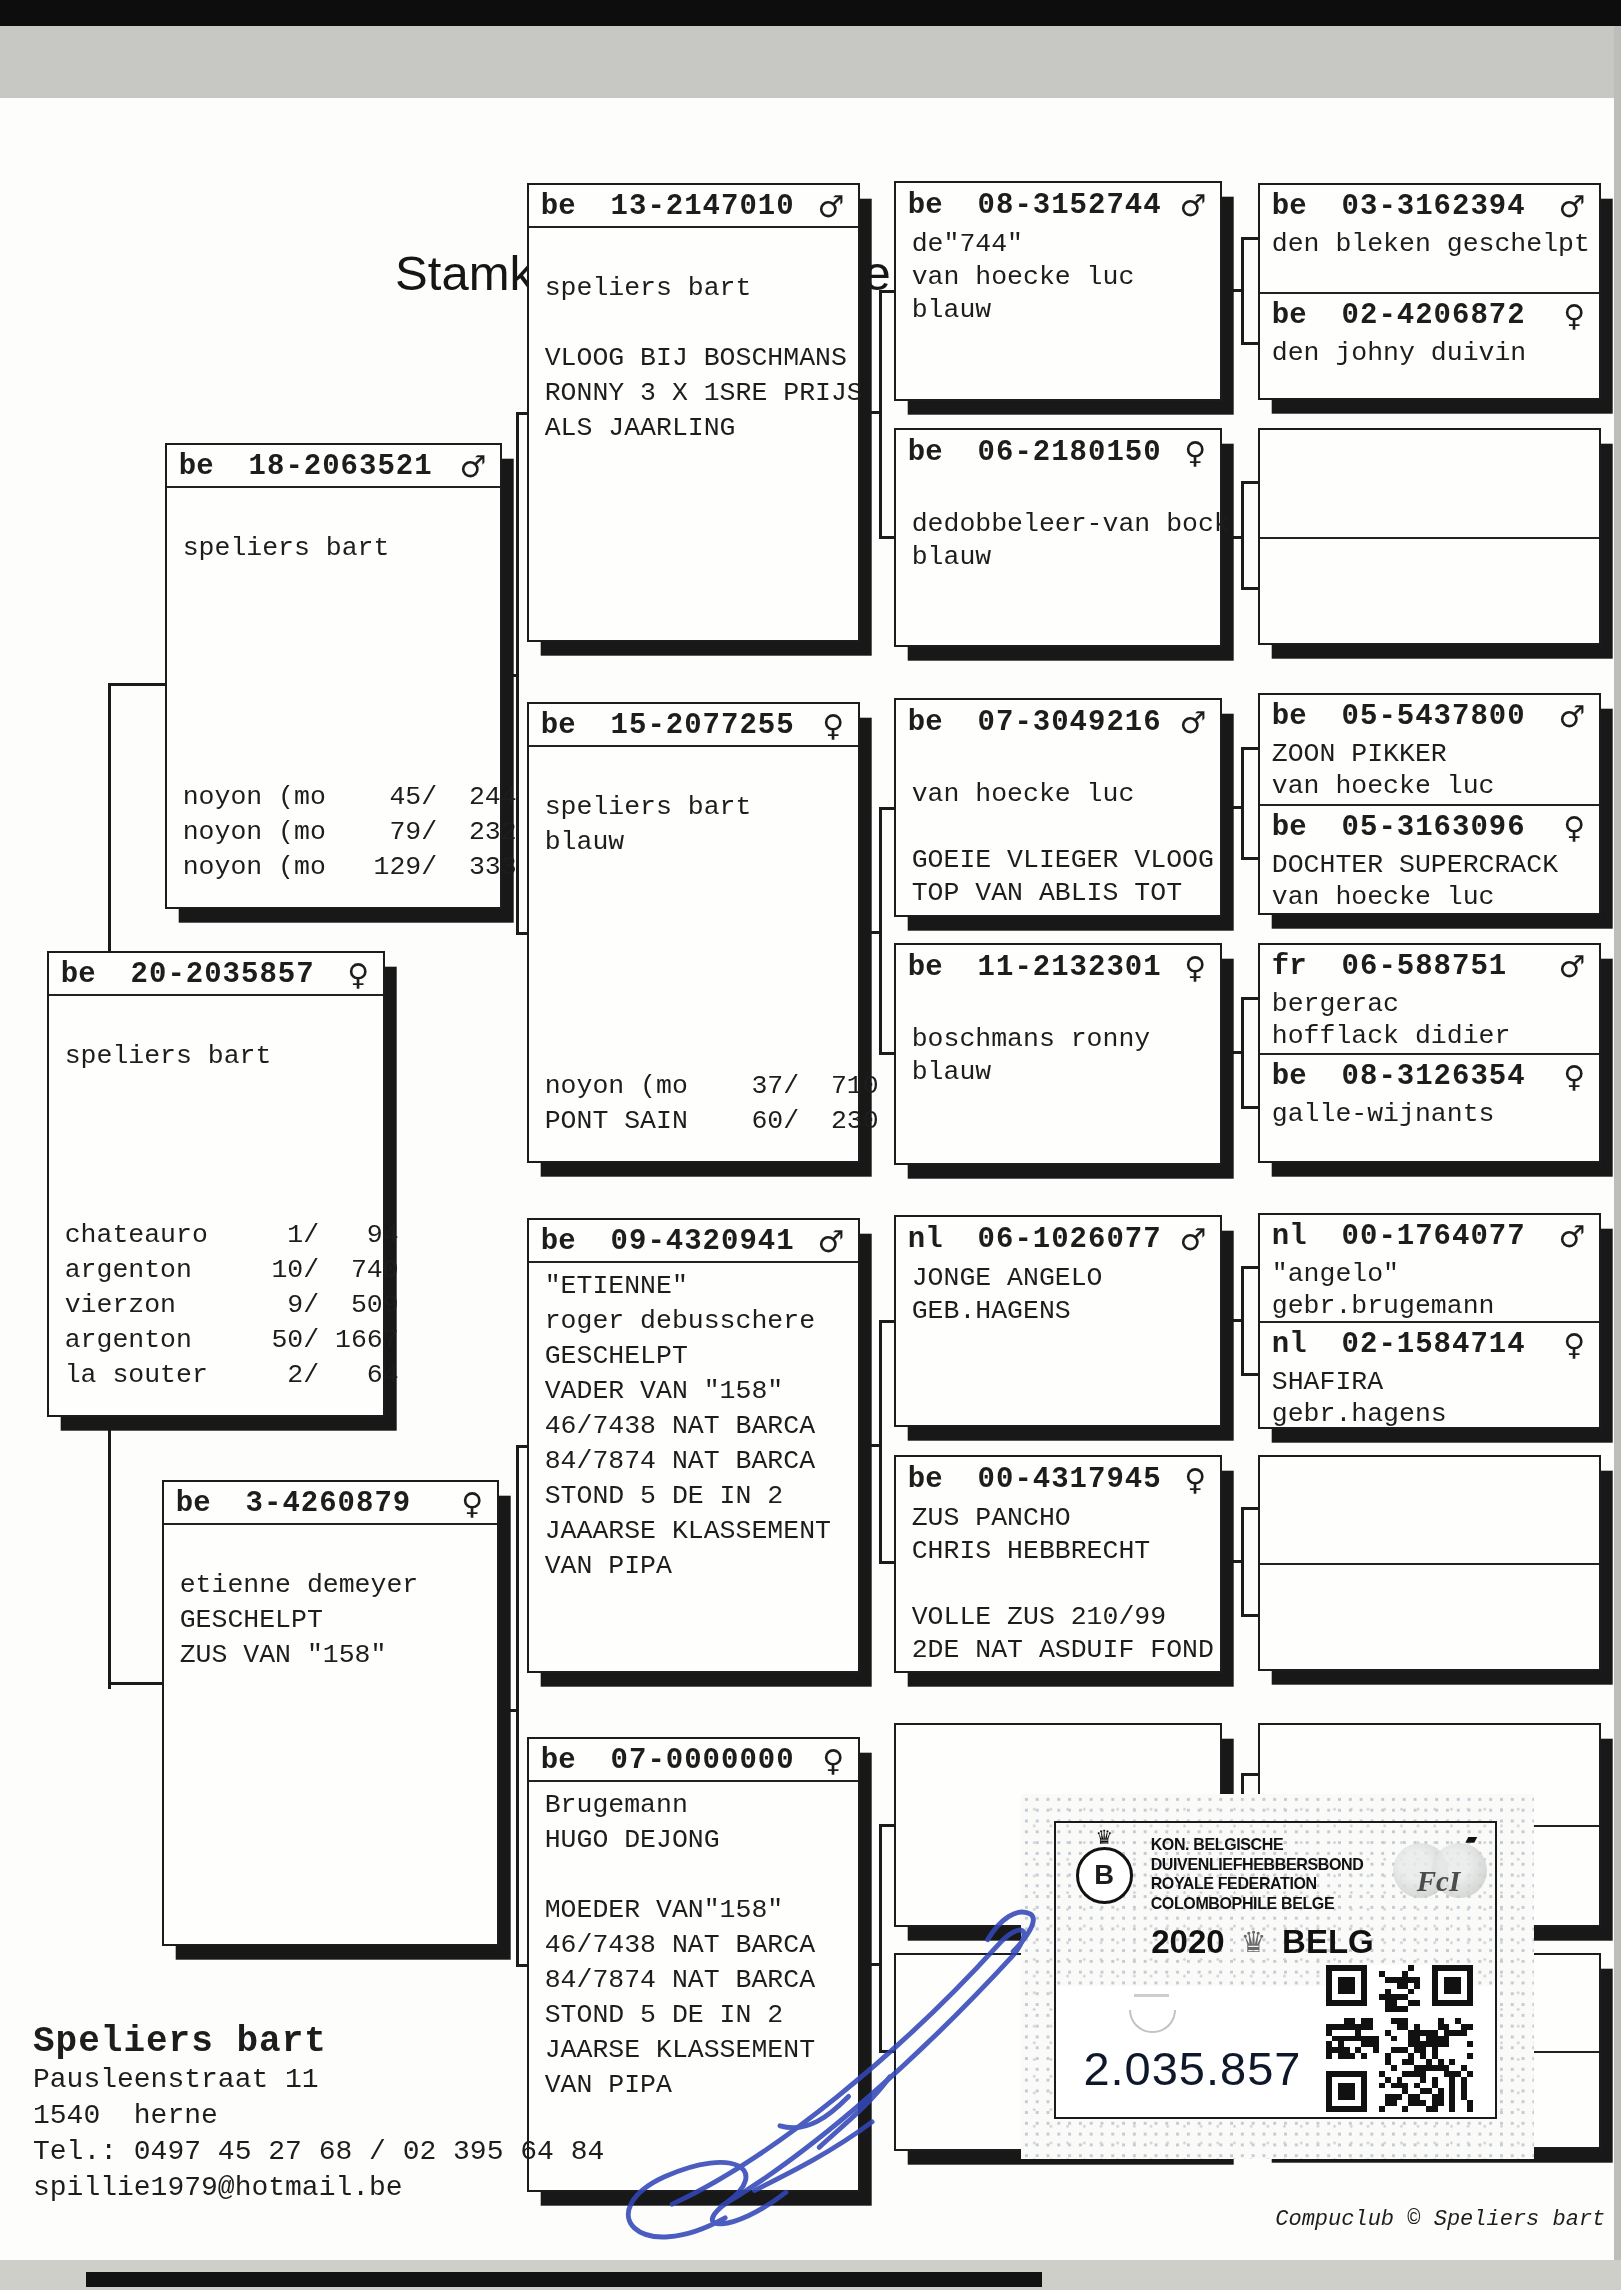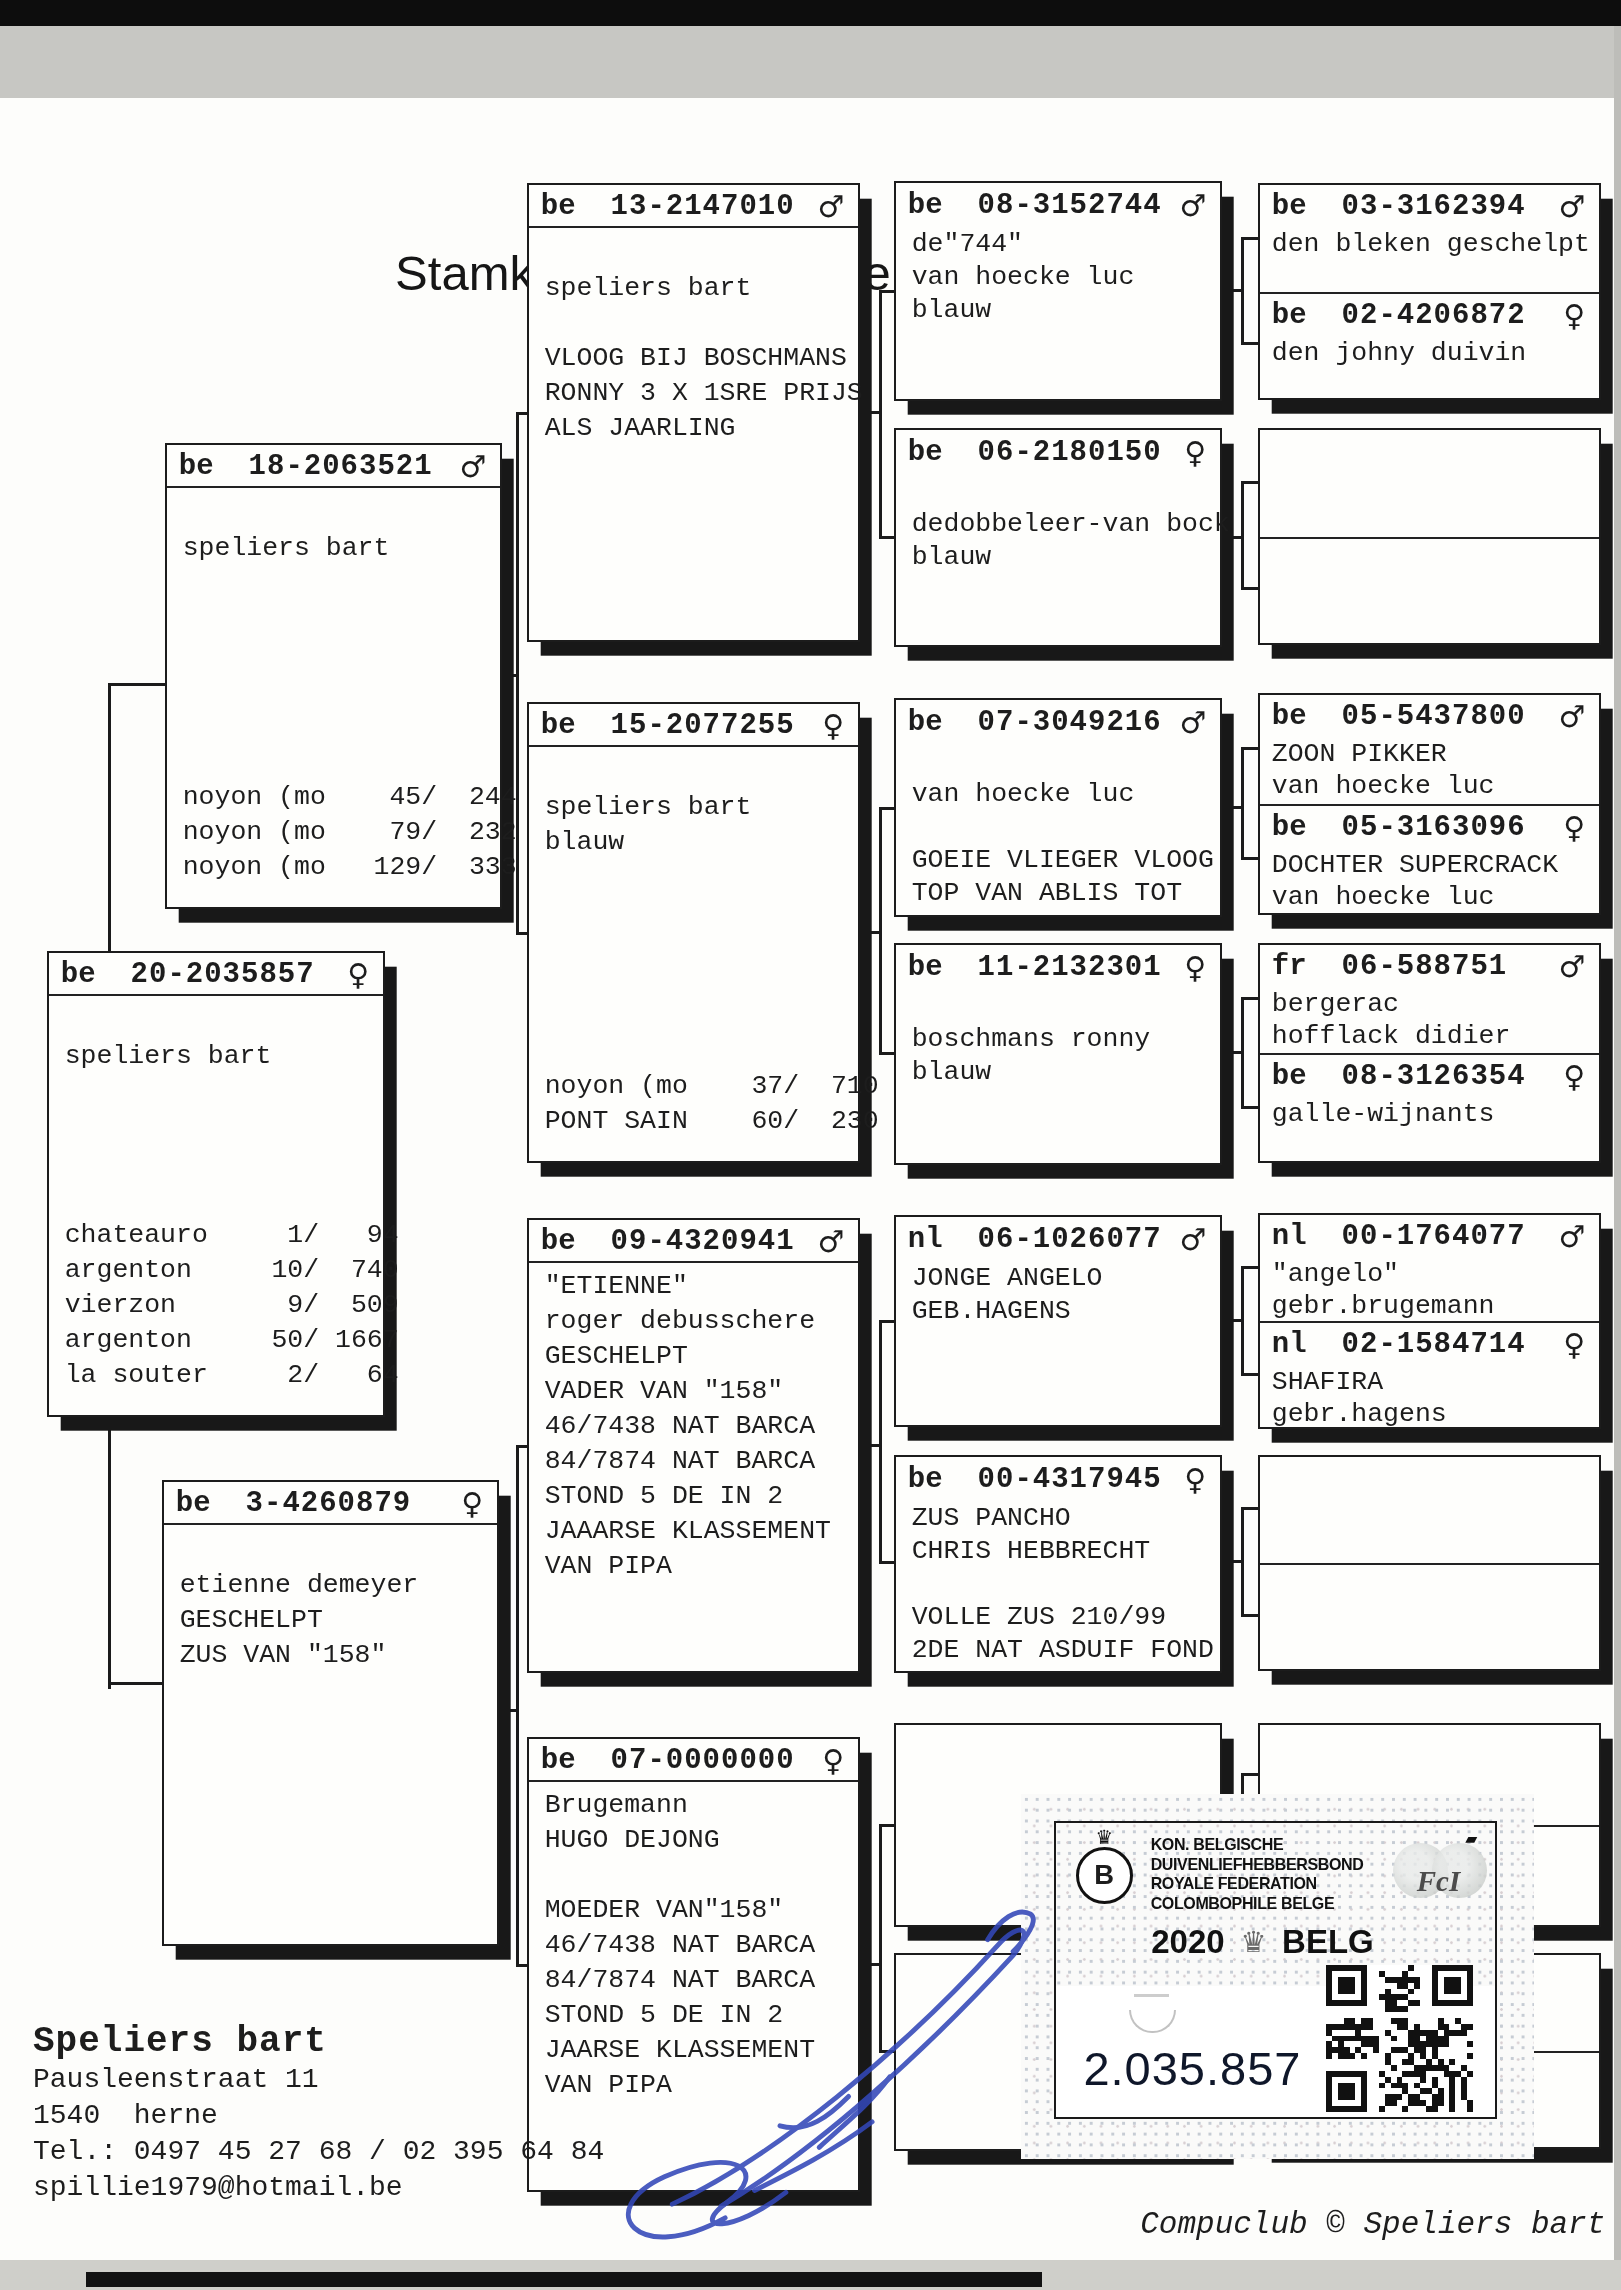--- a/index.html
+++ b/index.html
@@ -30,21 +30,21 @@
   .pad .body{top:86px;}
   .c3 .body{top:45px;line-height:33px;}
   .half{position:absolute;left:0;right:0;height:50%;}
   .half.bt{top:50%;border-top:2px solid #222;}
   .half .hd{position:relative;height:41px;}
   .half .hbody{padding:2px 9.8px 0 11.8px;font-size:26.5px;line-height:32px;white-space:pre;}
 
   .owner{position:absolute;left:33px;top:2021px;z-index:3;}
   .owner .oname{font-weight:700;font-size:36px;letter-spacing:1px;}
   .owner .oline{font-size:28px;line-height:36px;white-space:pre;}
-  .footer{position:absolute;right:15.7px;top:2207px;font-style:italic;font-size:31px;z-index:7;}
+  .footer{position:absolute;right:15.7px;top:2207px;font-style:italic;font-size:22px;z-index:7;}
 
   .cert{position:absolute;left:1021px;top:1794px;width:513px;height:365px;z-index:5;
         background-color:#fafaf9;
         background-image:radial-gradient(#c6ccd4 1.5px,rgba(0,0,0,0) 1.7px),radial-gradient(#d8cfd2 1.2px,rgba(0,0,0,0) 1.5px);
         background-size:10.8px 10.8px,16.7px 16.7px;background-position:0 0,4.9px 6.9px;}
   .cert-inner{position:absolute;left:33px;top:27.4px;width:443px;height:298px;border:2.9px solid #1a1a1a;
         background:rgba(255,255,255,0);box-sizing:border-box;}
   .cert-head{position:relative;height:163px;font-family:"Liberation Sans","DejaVu Sans",sans-serif;}
   .kbdb{position:absolute;left:13.7px;top:5.9px;width:69px;text-align:center;}
   .kbdb .crown{font-family:"DejaVu Sans",sans-serif;font-size:19.6px;line-height:17.6px;color:#111;}

